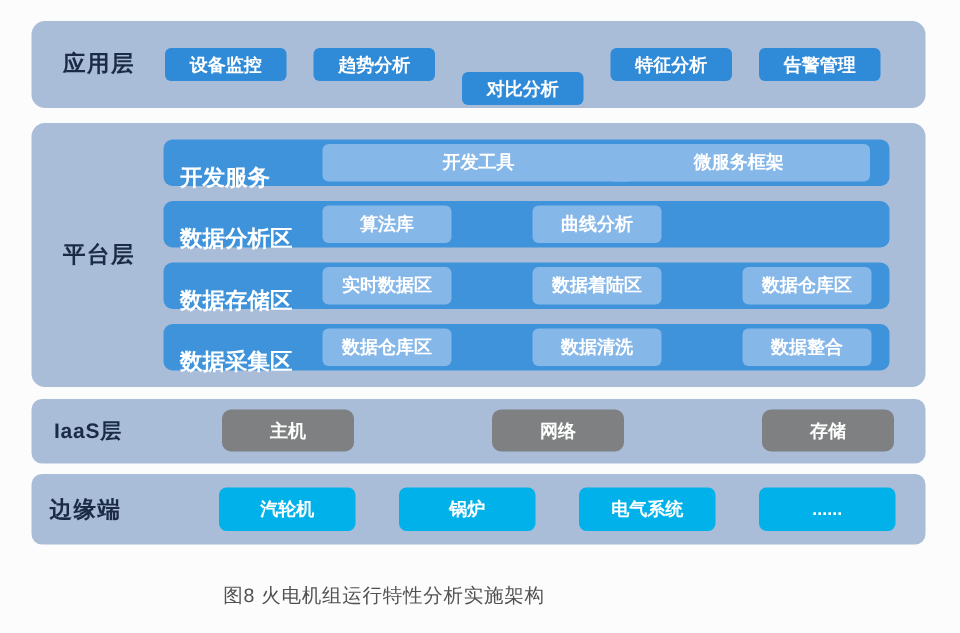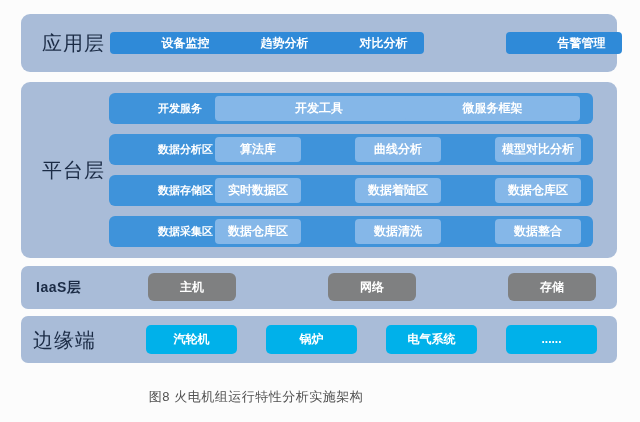--- a/index.html
+++ b/index.html
@@ -15,47 +15,46 @@
     border-radius:9px;
   }
   .layer-app{top:14px;height:58px;}
   .layer-platform{top:82px;height:176px;}
   .layer-iaas{top:266px;height:43px;border-radius:7px;}
   .layer-edge{top:316px;height:47px;border-radius:7px;}
 
   .layer-label{
     position:absolute;top:50%;transform:translateY(-50%);
     color:var(--label-text,#1b2b45);
-    font-size:20px;font-weight:normal;letter-spacing:1px;white-space:nowrap;
+    font-size:15px;font-weight:bold;letter-spacing:1px;white-space:nowrap;
   }
   .lab-app,.lab-platform{left:21px;}
   .lab-iaas{left:15px;font-size:14px;letter-spacing:0.5px;font-weight:600;}
   .lab-edge{left:12px;}
 
   .btn{
     position:absolute;text-align:center;white-space:nowrap;overflow:hidden;
     color:var(--button-text,#ffffff);font-size:12px;font-weight:bold;
   }
   
   .app-btn{
     top:18px;width:81px;height:22px;line-height:22px;border-radius:4px;
     background:var(--app-button,#2f8ad8);
-    padding-left:35px;
   }
-  .a1{left:89px;}.a2{left:188px;}.a3{left:287px;}.a4{left:386px;}.a5{left:485px;}
+  .a1{left:89px;}.a2{left:188px;}.a3{left:287px;margin-top:16px;}.a4{left:386px;}.a5{left:485px;}
 
   
   .prow{
     position:absolute;left:88px;width:484px;height:31px;border-radius:6px;
     background:var(--row-bg,#3f93da);
   }
   .r1{top:11px;}.r2{top:52px;}.r3{top:93px;}.r4{top:134px;}
   .prow-label{
-    position:absolute;left:11px;top:0;height:31px;line-height:31px;
-    color:var(--button-text,#ffffff);font-size:11px;font-weight:bold;white-space:nowrap;margin-left:38px;
+    position:absolute;left:11px;top:10px;height:31px;line-height:31px;
+    color:var(--button-text,#ffffff);font-size:15px;font-weight:bold;white-space:nowrap;
   }
   .lbtn{
     top:3px;height:25px;line-height:25px;border-radius:4px;
     background:var(--light-button,#85b7e8);
   }
   .w1{left:106px;width:208px;}.w2{left:296px;width:175px;}
   .c1{left:106px;width:86px;}.c2{left:246px;width:86px;}.c3{left:386px;width:86px;}
 
   
   .gray-btn{
@@ -79,37 +78,37 @@
 </head>
 <body style="--page-bg: #fcfcfc; --layer-bg: #a9bcd8; --app-button: #2f8ad8; --row-bg: #3f93da; --light-button: #85b7e8; --gray-button: #7f8081; --cyan-button: #00b1ea; --label-text: #1b2b45; --button-text: #ffffff; --caption-text: #515151;">
 
 <div class="canvas">
 
   <div class="layer layer-app">
     <div class="layer-label lab-app">应用层</div>
     <div class="btn app-btn a1">设备监控</div>
     <div class="btn app-btn a2">趋势分析</div>
     <div class="btn app-btn a3">对比分析</div>
+    <div class="btn app-btn a4">特征分析</div>
     <div class="btn app-btn a5">告警管理</div>
   </div>
 
   <div class="layer layer-platform">
     <div class="layer-label lab-platform">平台层</div>
 
     <div class="prow r1">
       <div class="prow-label">开发服务</div>
       <div class="btn lbtn w1">开发工具</div>
       <div class="btn lbtn w2">微服务框架</div>
     </div>
 
     <div class="prow r2">
       <div class="prow-label">数据分析区</div>
       <div class="btn lbtn c1">算法库</div>
       <div class="btn lbtn c2">曲线分析</div>
-      <div class="btn lbtn c3">模型对比分析</div>
     </div>
 
     <div class="prow r3">
       <div class="prow-label">数据存储区</div>
       <div class="btn lbtn c1">实时数据区</div>
       <div class="btn lbtn c3">数据仓库区</div>
       <div class="btn lbtn c2">数据着陆区</div>
     </div>
 
     <div class="prow r4">

